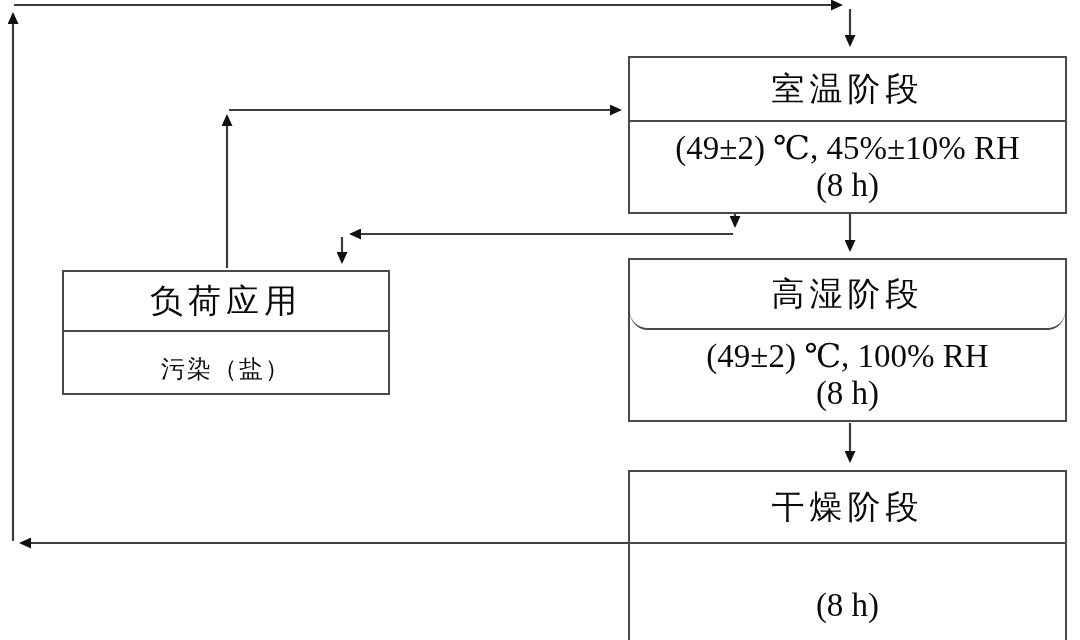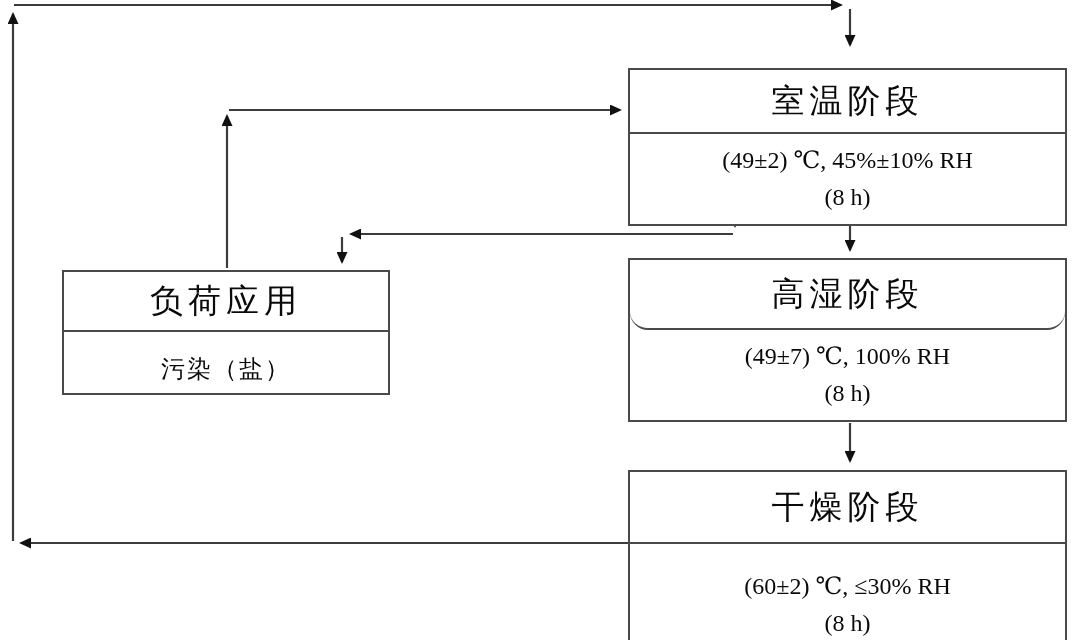--- a/index.html
+++ b/index.html
@@ -30,27 +30,27 @@
     box-sizing:border-box;
     display:flex;align-items:center;justify-content:center;
     border-bottom:2px solid var(--border);
     font-size:33px;
     letter-spacing:5px;
     white-space:nowrap;
   }
   .node .body{
     flex:1;
     display:flex;flex-direction:column;align-items:center;justify-content:center;
-    font-size:24px;
+    font-size:33px;
     line-height:37px;
     white-space:nowrap;
   }
   
   .stage{left:628px;width:439px;}
-  .stage1{top:68px;height:158px;}
+  .stage1{top:56px;height:158px;}
   .stage1 .title{height:64px;}
   .stage2{top:258px;height:164px;}
   .stage2 .title{height:70px;border-radius:18px;}
   .stage3{top:470px;height:198px;}
   .stage3 .title{height:72px;}
   
   .load{left:62px;top:270px;width:328px;height:125px;gap:14px;}
   .load .title{height:60px;border-bottom:2px solid var(--border);}
   .load .body{font-size:24px;letter-spacing:2px;}
 </style>
@@ -86,29 +86,28 @@
     <div class="title">室温阶段</div>
     <div class="body">
       <span>(49±2) ℃, 45%±10% RH</span>
       <span>(8 h)</span>
     </div>
   </div>
 
   <div class="node stage stage2">
     <div class="title">高湿阶段</div>
     <div class="body">
-      <span>(49±7) ℃, 100% RH</span>
+      <span>(49±2) ℃, 100% RH</span>
       <span>(8 h)</span>
     </div>
   </div>
 
   <div class="node stage stage3">
     <div class="title">干燥阶段</div>
     <div class="body">
-      <span>(60±2) ℃, ≤30% RH</span>
       <span>(8 h)</span>
     </div>
   </div>
 
   <div class="node load">
     <div class="title">负荷应用</div>
     <div class="body">污染（盐）</div>
   </div>
 
 </div>

